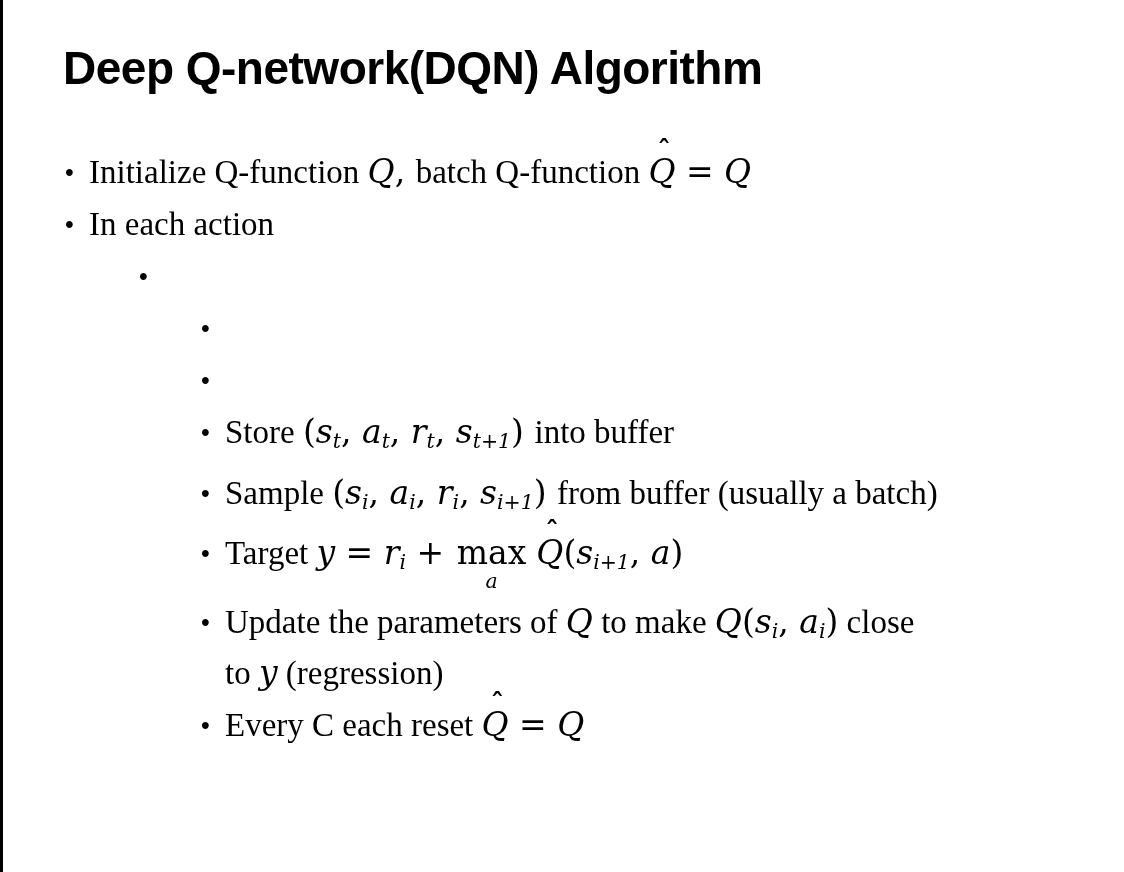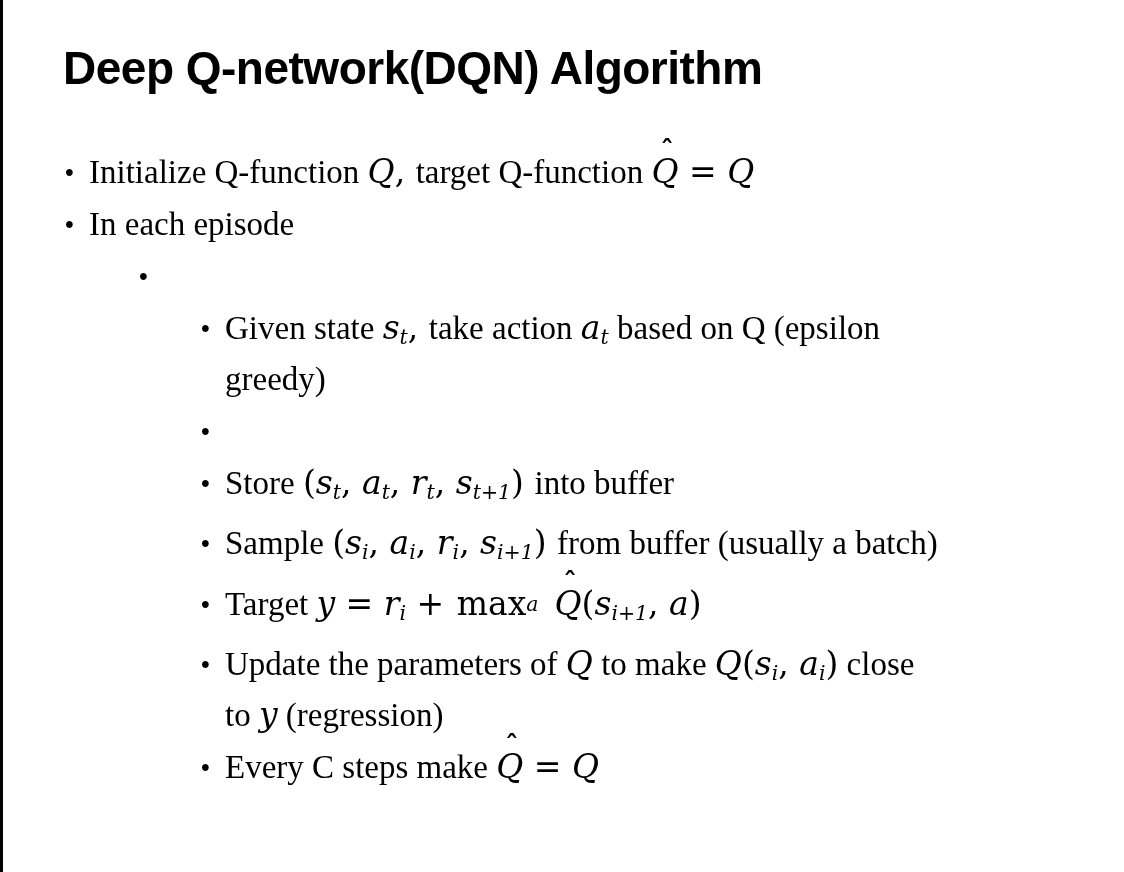--- a/index.html
+++ b/index.html
@@ -54,55 +54,54 @@
     left:58%;
     top:-0.52em;
     transform:translateX(-50%);
     font-family:"DejaVu Serif",serif;
     font-size:0.8em;
     font-weight:700;
     line-height:1;
   }
   .mmax{
     display:inline-flex;
-    flex-direction:row;
+    flex-direction:column;
     align-items:center;
-    margin:0 16px 0 2px;
+    margin:0 10px 0 2px;
   }
   .mmax-base{
     font-family:"DejaVu Serif",serif;
     line-height:36px;
   }
   .mmax-under{
     font-family:"DejaVu Serif",serif;
     font-style:italic;
     font-size:0.62em;
     line-height:20px;
   }
 </style>
 </head>
 <body>
 
 <div class="slide">
   <h1 class="title">Deep Q-network(DQN) Algorithm</h1>
   <div class="bullets" id="bullets">
       <div class="row l1">
         <span class="dot">•</span>
-        <div class="txt"><div class="line"><span class="t">Initialize Q-function </span><span class="m">Q</span><span class="mp">, </span><span class="t">target Q-function </span><span class="mhat"><span class="hatmark">ˆ</span><span class="m">Q</span></span><span class="mp"> = </span><span class="m">Q</span></div></div>
+        <div class="txt"><div class="line"><span class="t">Initialize Q-function </span><span class="m">Q</span><span class="mp">, </span><span class="t">batch Q-function </span><span class="mhat"><span class="hatmark">ˆ</span><span class="m">Q</span></span><span class="mp"> = </span><span class="m">Q</span></div></div>
       </div>
       <div class="row l1">
         <span class="dot">•</span>
-        <div class="txt"><div class="line"><span class="t">In each episode</span></div></div>
+        <div class="txt"><div class="line"><span class="t">In each action</span></div></div>
       </div>
       <div class="row l2">
         <span class="dot">•</span>
       </div>
       <div class="row l3">
         <span class="dot">•</span>
-        <div class="txt"><div class="line"><span class="t">Given state </span><span class="m">s</span><span class="ms">t</span><span class="mp">, </span><span class="t">take action </span><span class="m">a</span><span class="ms">t</span><span class="t"> based on Q (epsilon</span></div><div class="line"><span class="t">greedy)</span></div></div>
       </div>
       <div class="row l3">
         <span class="dot">•</span>
       </div>
       <div class="row l3">
         <span class="dot">•</span>
         <div class="txt"><div class="line"><span class="t">Store </span><span class="mp">(</span><span class="m">s</span><span class="ms">t</span><span class="mp">, </span><span class="m">a</span><span class="ms">t</span><span class="mp">, </span><span class="m">r</span><span class="ms">t</span><span class="mp">, </span><span class="m">s</span><span class="ms">t+1</span><span class="mp">) </span><span class="t">into buffer</span></div></div>
       </div>
       <div class="row l3">
         <span class="dot">•</span>
@@ -111,16 +110,16 @@
       <div class="row l3">
         <span class="dot">•</span>
         <div class="txt"><div class="line"><span class="t">Target </span><span class="m">y</span><span class="mp"> = </span><span class="m">r</span><span class="ms">i</span><span class="mp"> + </span><span class="mmax"><span class="mmax-base">max</span><span class="mmax-under">a</span></span><span class="mhat"><span class="hatmark">ˆ</span><span class="m">Q</span></span><span class="mp">(</span><span class="m">s</span><span class="ms">i+1</span><span class="mp">, </span><span class="m">a</span><span class="mp">)</span></div></div>
       </div>
       <div class="row l3">
         <span class="dot">•</span>
         <div class="txt"><div class="line"><span class="t">Update the parameters of </span><span class="m">Q</span><span class="t"> to make </span><span class="m">Q</span><span class="mp">(</span><span class="m">s</span><span class="ms">i</span><span class="mp">, </span><span class="m">a</span><span class="ms">i</span><span class="mp">)</span><span class="t"> close</span></div><div class="line"><span class="t">to </span><span class="m">y</span><span class="t"> (regression)</span></div></div>
       </div>
       <div class="row l3">
         <span class="dot">•</span>
-        <div class="txt"><div class="line"><span class="t">Every C steps make </span><span class="mhat"><span class="hatmark">ˆ</span><span class="m">Q</span></span><span class="mp"> = </span><span class="m">Q</span></div></div>
+        <div class="txt"><div class="line"><span class="t">Every C each reset </span><span class="mhat"><span class="hatmark">ˆ</span><span class="m">Q</span></span><span class="mp"> = </span><span class="m">Q</span></div></div>
       </div>
     </div>
 </div>
 
 </body></html>

